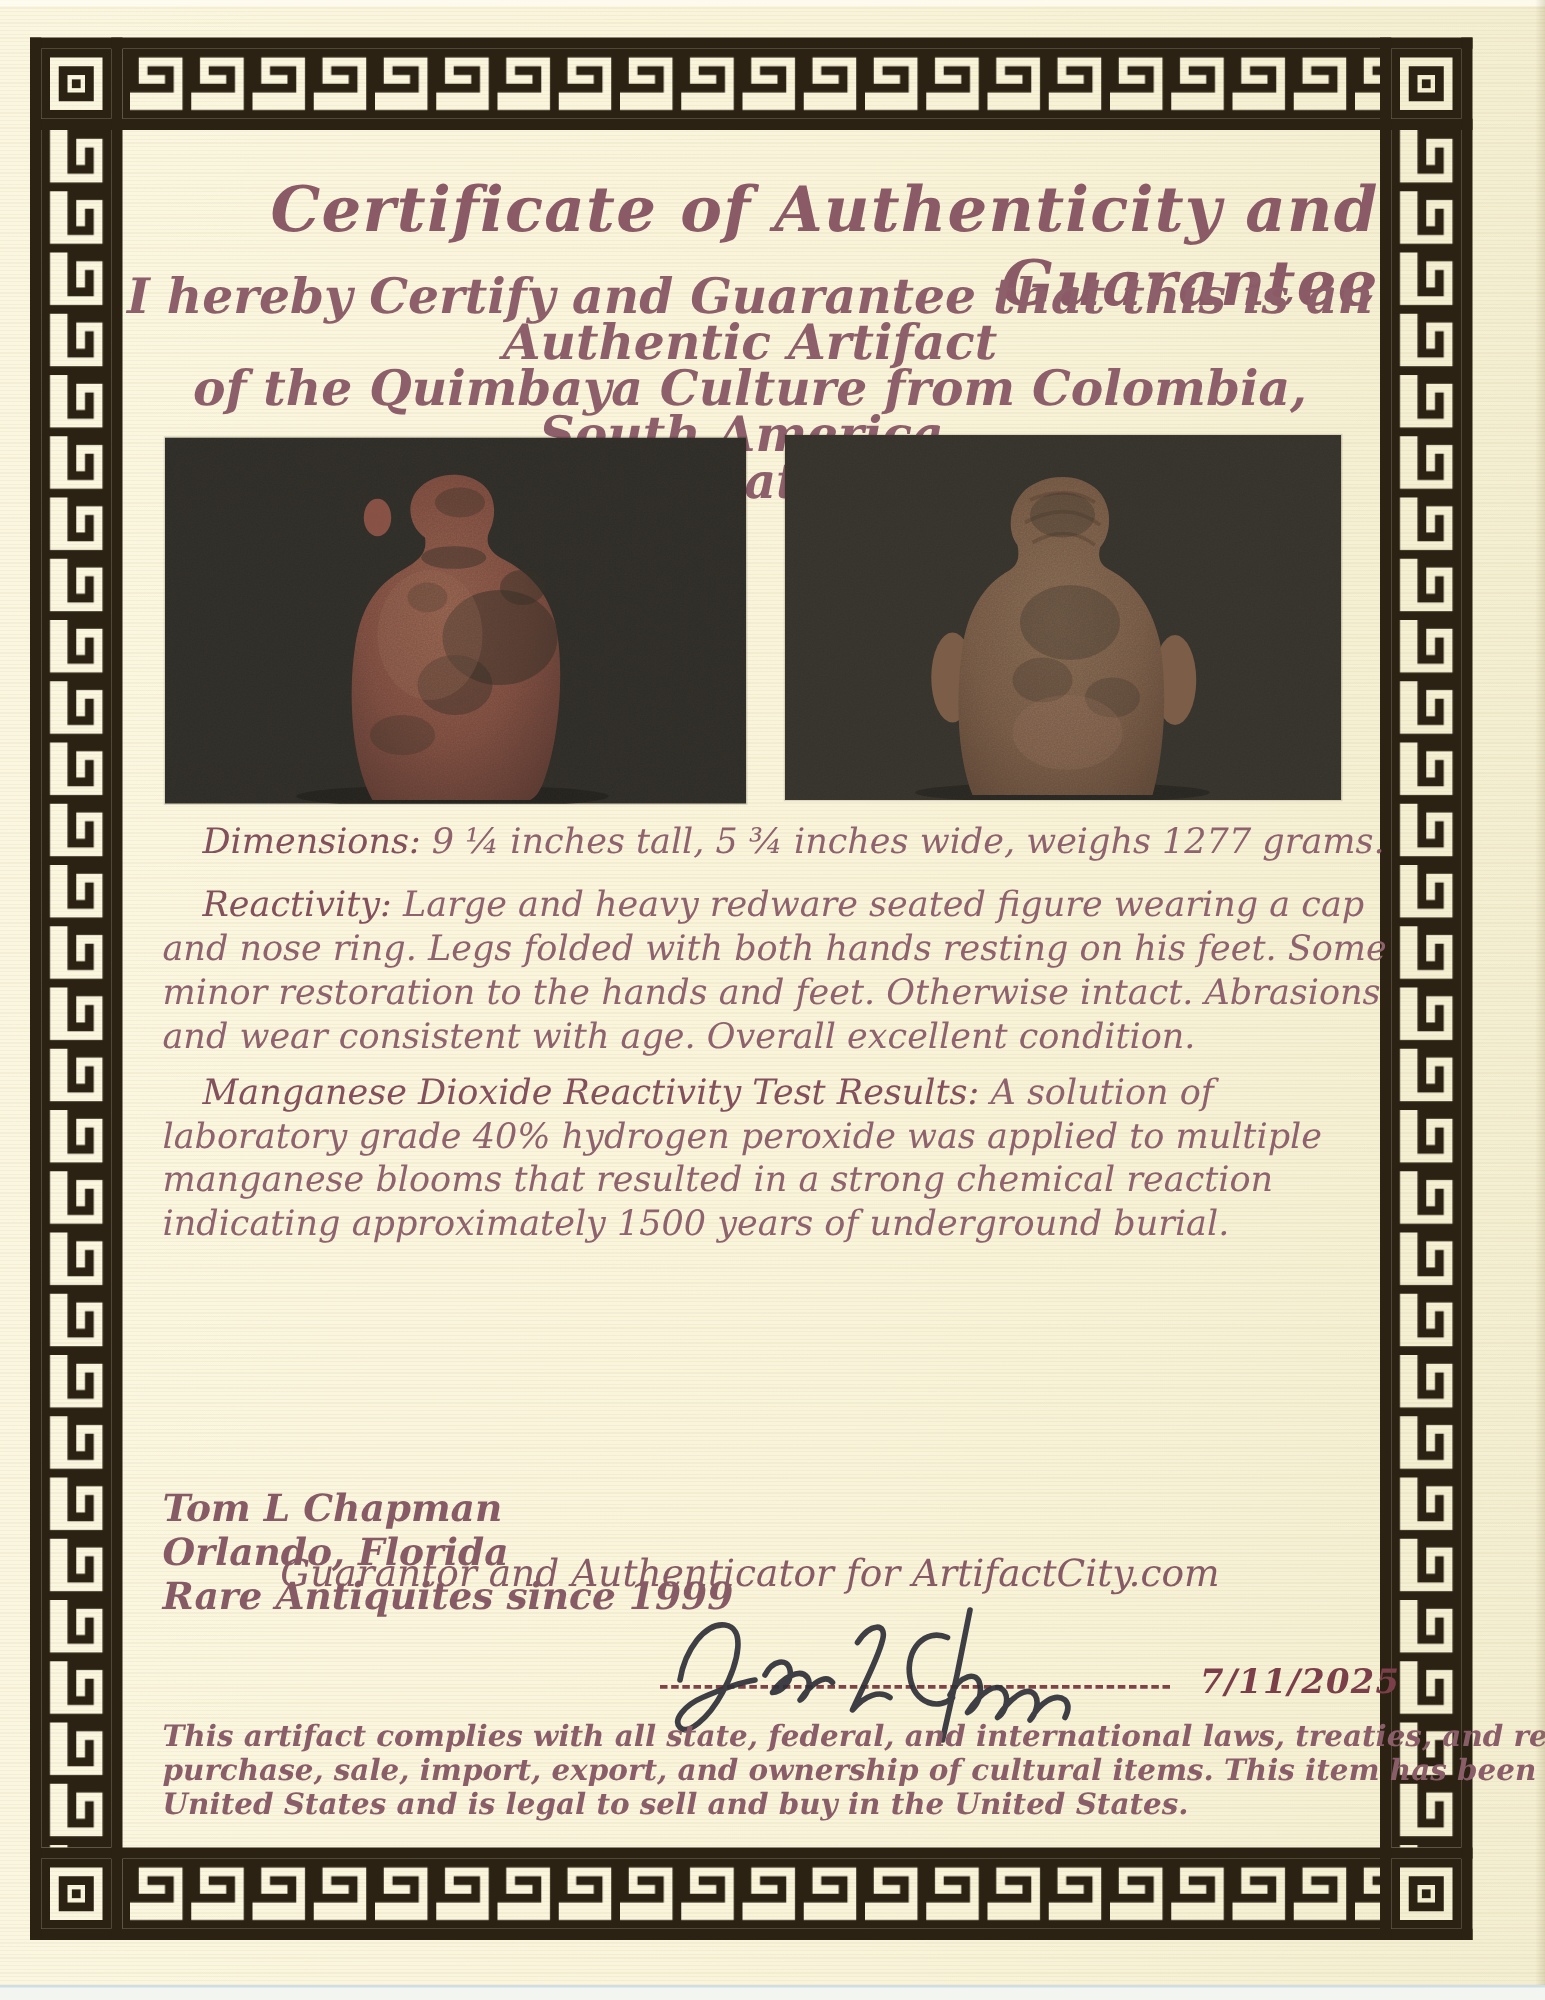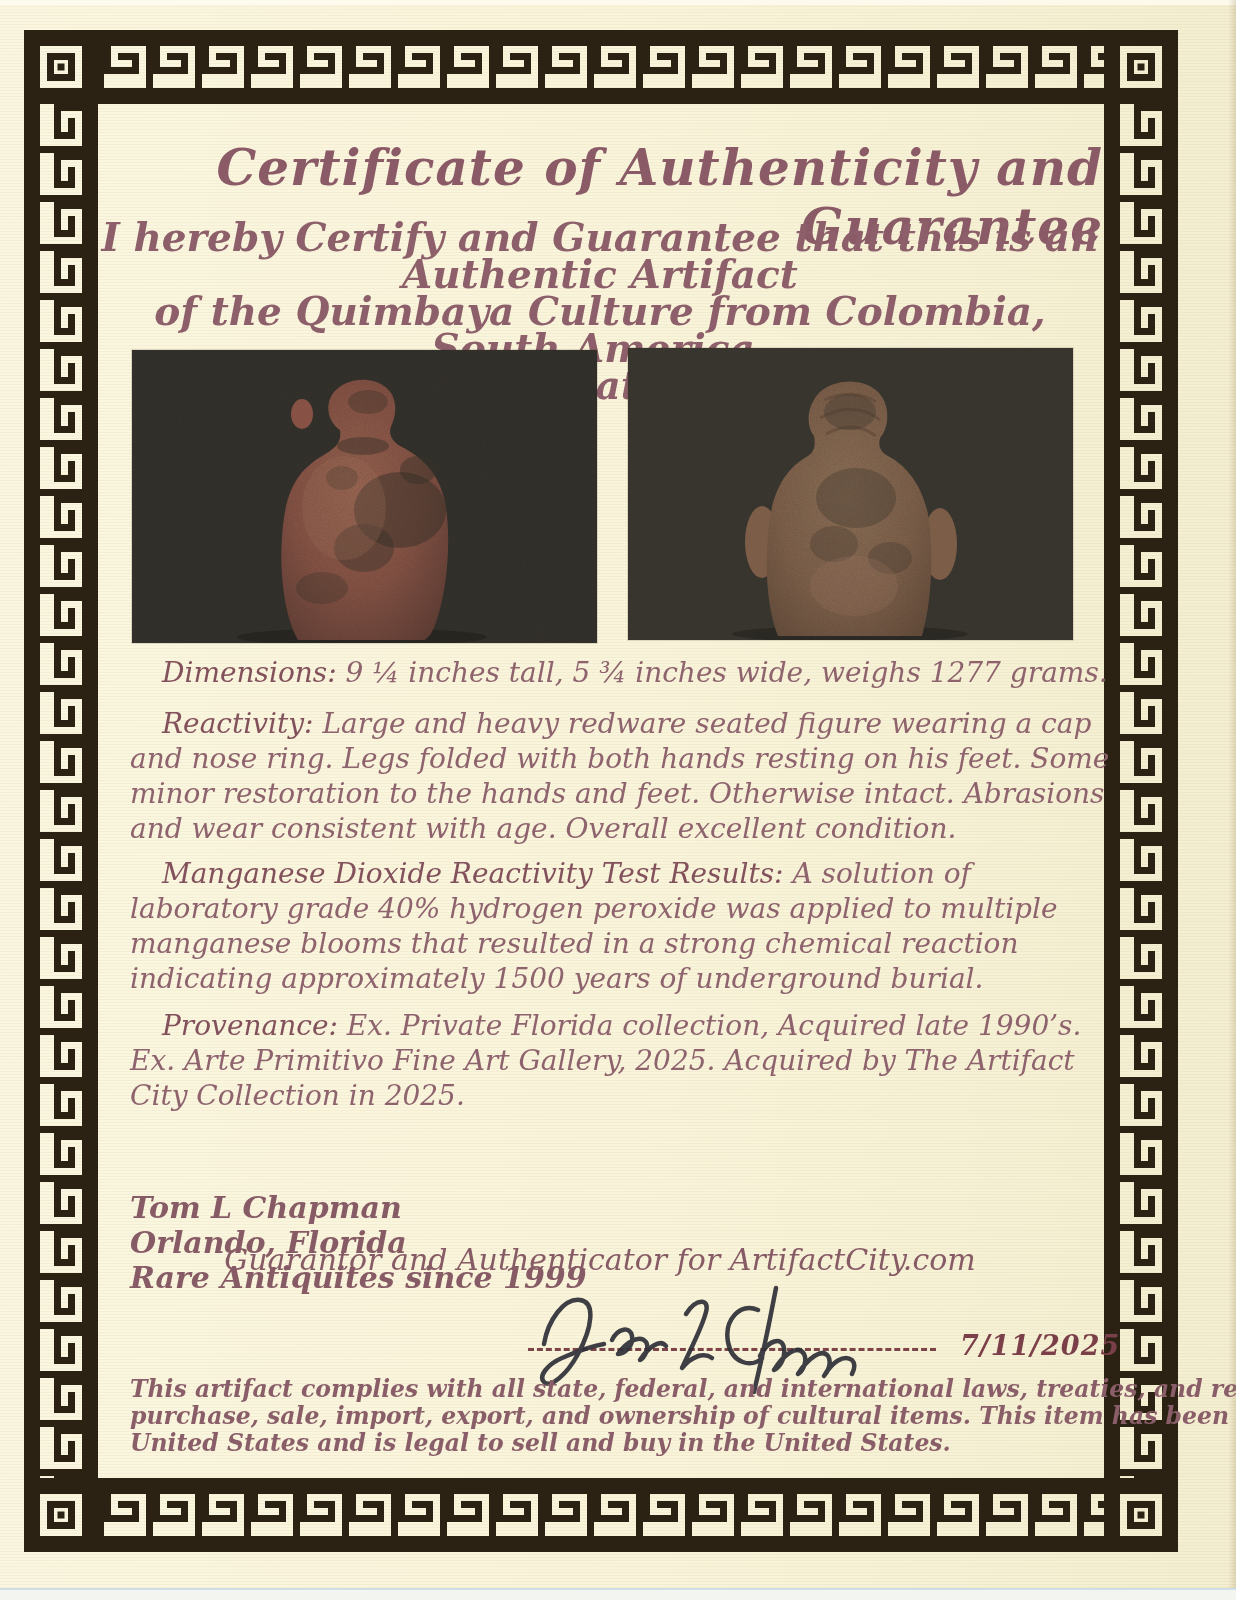--- a/index.html
+++ b/index.html
@@ -196,21 +196,20 @@
       </g>
       <ellipse cx="226" cy="238" rx="44" ry="30" fill="#b0826a" opacity="0.3"></ellipse>
       <rect width="445" height="292" clip-path="url(#clip2)" fill="#28221b" opacity="0.35" filter="url(#nf2)"></rect>
       <rect width="445" height="292" fill="#6a6458" opacity="0.16" filter="url(#nf2)"></rect>
     </svg>
   </div>
 
   <p class="section sec-0"><span class="lbl">Dimensions:</span> <span>9 ¼ inches tall, 5 ¾ inches wide, weighs 1277 grams.</span></p>
   <p class="section sec-1"><span class="lbl">Reactivity:</span> <span>Large and heavy redware seated figure wearing a cap and nose ring. Legs folded with both hands resting on his feet. Some minor restoration to the hands and feet. Otherwise intact. Abrasions and wear consistent with age. Overall excellent condition.</span></p>
   <p class="section sec-2"><span class="lbl">Manganese Dioxide Reactivity Test Results:</span> <span>A solution of laboratory grade 40% hydrogen peroxide was applied to multiple manganese blooms that resulted in a strong chemical reaction indicating approximately 1500 years of underground burial.</span></p>
-  <p class="section sec-3"><span class="lbl">Provenance:</span> <span>Ex. Private Florida collection, Acquired late 1990’s. Ex. Arte Primitivo Fine Art Gallery, 2025. Acquired by The Artifact City Collection in 2025.</span></p>
 
   <div class="names-row">
     <span>Tom L Chapman</span>
     <span>Orlando, Florida</span>
     <span>Rare Antiquites since 1999</span>
   </div>
   <div class="guarantor">Guarantor and Authenticator for ArtifactCity.com</div>
 
   <div class="sig-line"></div>
   <svg class="sig-svg" width="345" height="118" viewBox="0 0 345 118" aria-hidden="true">

